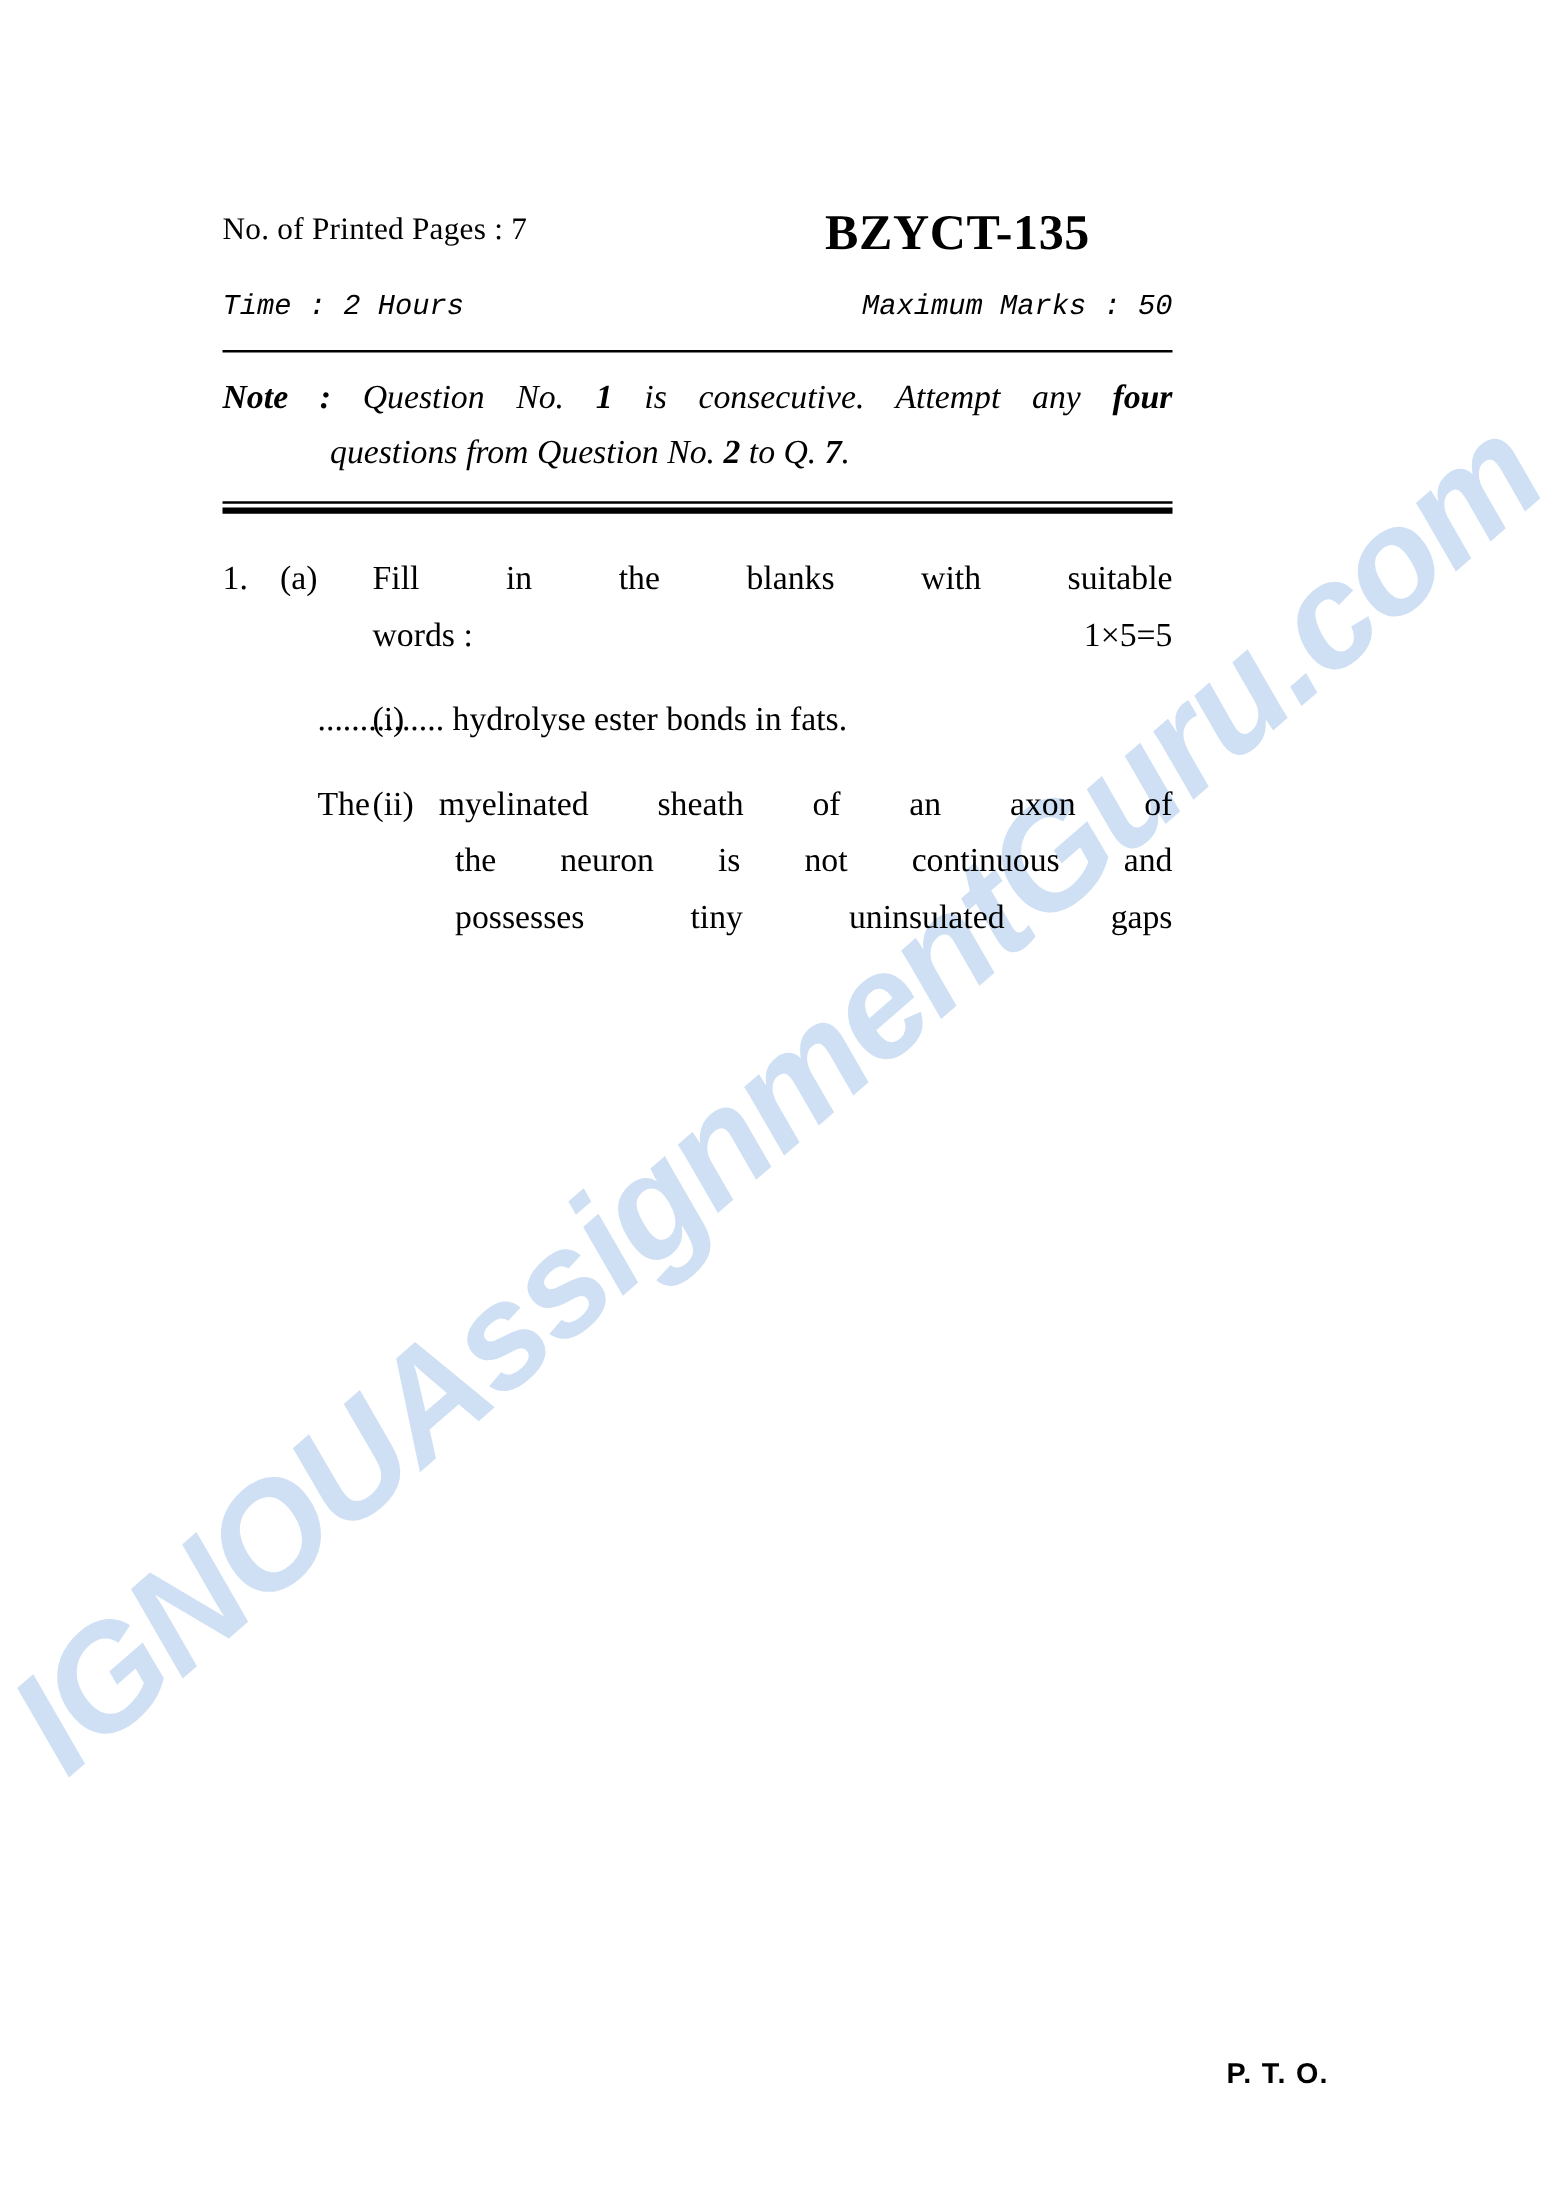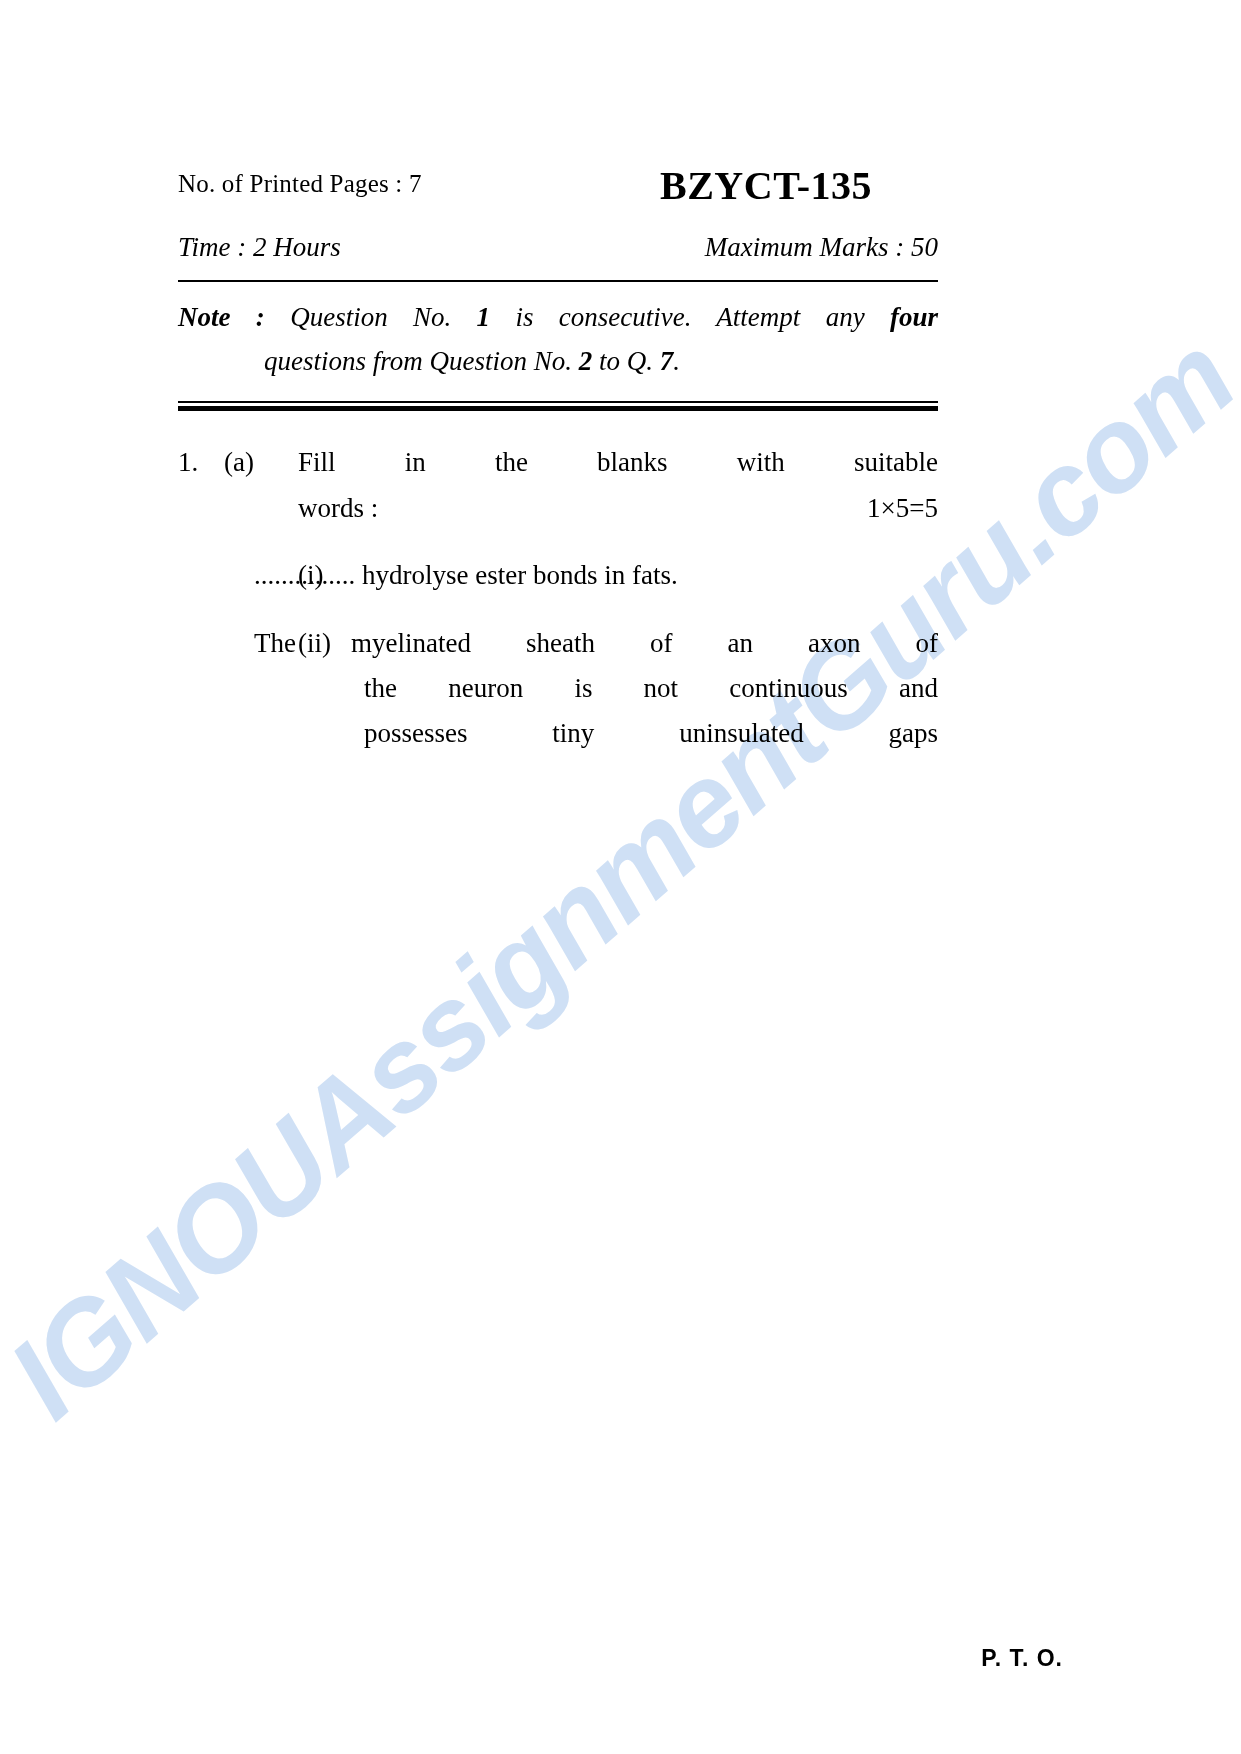--- a/index.html
+++ b/index.html
@@ -91,22 +91,23 @@
     font-weight: bold;
     font-size: 26px;
     letter-spacing: -0.2px;
     margin-bottom: 26px;
   }
 
   
   .meta-row {
     position: relative;
     font-style: italic;
-    font-size: 27px;
+    font-size: 23px;
     height: 38px;
+    font-family: Liberation Mono, monospace;
   }
   .meta-time { position: absolute; left: 0; top: 0; }
   .meta-marks { position: absolute; right: 0; top: 0; }
 
   .rule-single {
     border: 0;
     border-top: 2.5px solid #000;
     margin: 10px 0 14px 0;
   }
 

